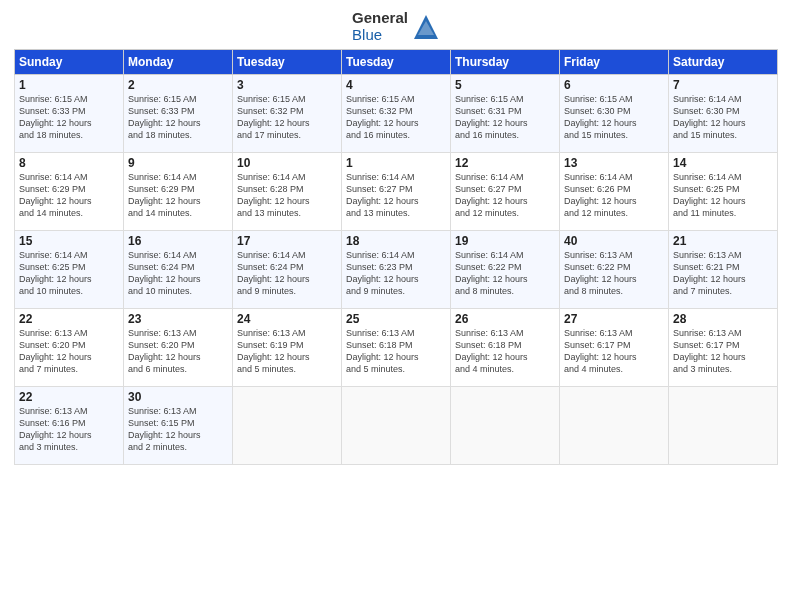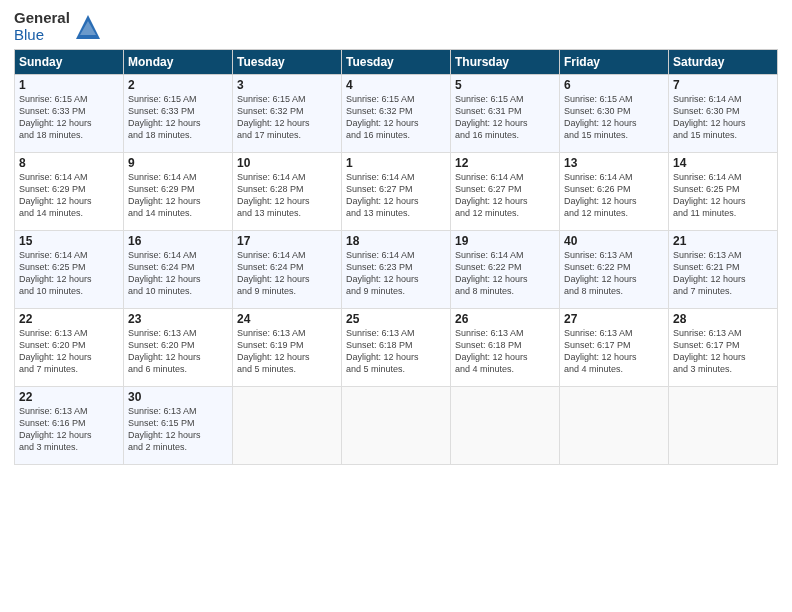--- a/index.html
+++ b/index.html
@@ -10,21 +10,21 @@
       height: 612px;
       overflow: hidden;
     }
     .container {
       width: 792px;
       padding: 10px 14px 10px 14px;
     }
     .header {
       display: flex;
       align-items: flex-start;
-      justify-content: space-between;
+      justify-content: center;
       margin-bottom: 6px;
     }
     .logo {
       display: flex;
       align-items: center;
     }
     .logo-text {
       display: flex;
       flex-direction: column;
       line-height: 1.1;
@@ -56,21 +56,21 @@
     .subtitle {
       font-size: 14px;
       color: #555;
     }
     table {
       width: 100%;
       border-collapse: collapse;
       table-layout: fixed;
     }
     thead tr th {
-      background-color: #0c4a6e;
+      background-color: #1d4ed8;
       color: #fff;
       font-size: 12px;
       font-weight: bold;
       padding: 5px 4px;
       text-align: left;
       border: 1px solid #ccc;
     }
     tbody tr td {
       vertical-align: top;
       padding: 3px 4px;

